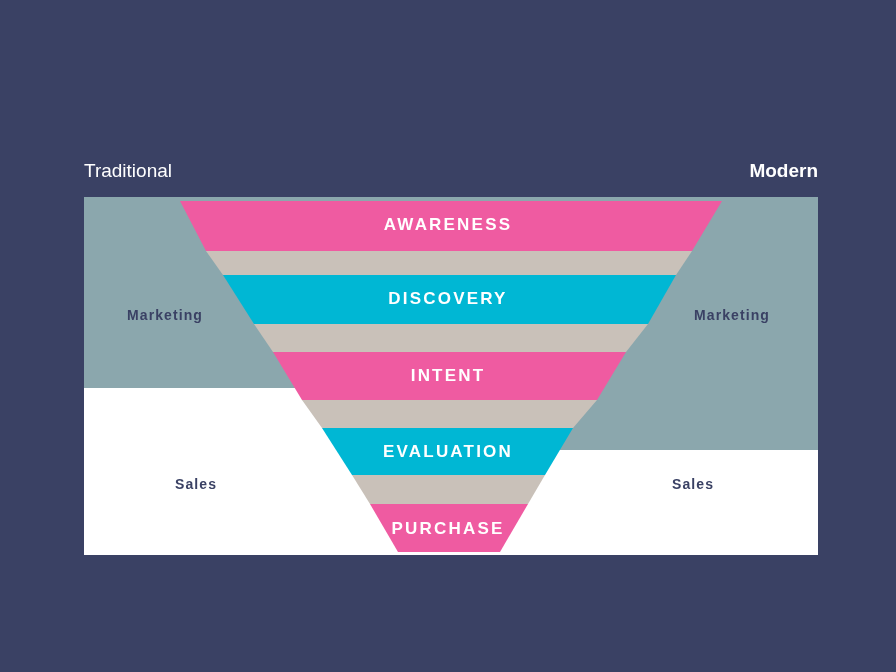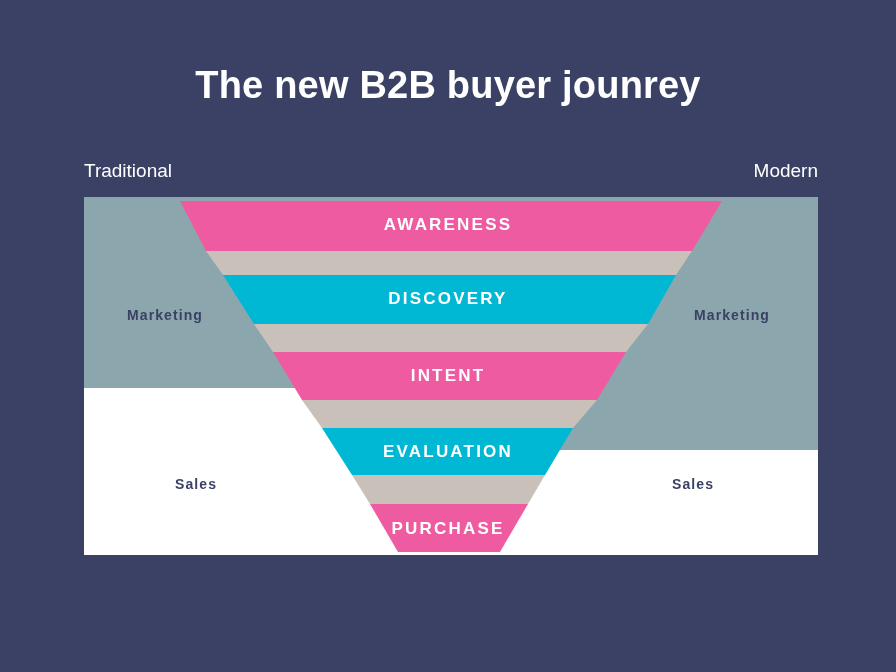--- a/index.html
+++ b/index.html
@@ -38,21 +38,21 @@
     color: #ffffff;
     font-weight: normal;
     text-align: center;
   }
   #label-modern {
     position: absolute;
     right: 78px;
     top: 160px;
     font-size: 19px;
     color: #ffffff;
-    font-weight: normal;
+    font-weight: bold;
   }
   #funnel-canvas {
     position: absolute;
     left: 84px;
     top: 197px;
     width: 734px;
     height: 258px;
   }
   #funnel-canvas svg {
     display: block;
@@ -74,21 +74,20 @@
     letter-spacing: 1.1px;
     text-anchor: middle;
     dominant-baseline: middle;
   }
 </style>
 </head>
 <body>
 
 <div id="slide">
 
-  <div id="title">The new B2B buyer jounrey</div>
 
   <div id="label-traditional">Traditional</div>
   <div id="label-modern">Modern</div>
 
   <div id="funnel-canvas">
     <svg width="734" height="358" viewBox="0 0 734 358" xmlns="http://www.w3.org/2000/svg">
 
       <rect x="0" y="0" width="734" height="358" fill="#ffffff"></rect>
 
       <polygon points="0,0 734,0 734,253 367,253 367,191 0,191" fill="#8ba7ad"></polygon>

